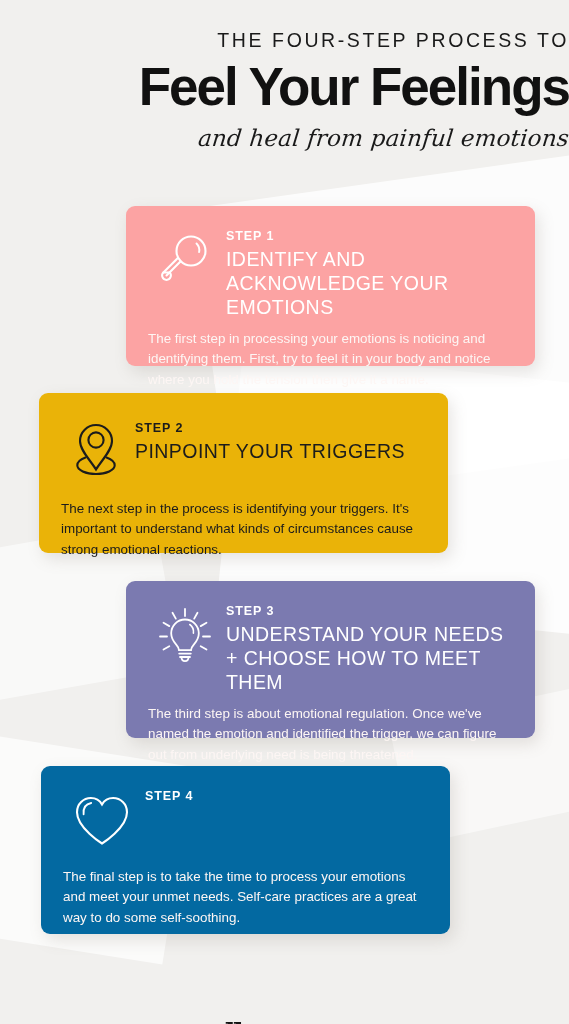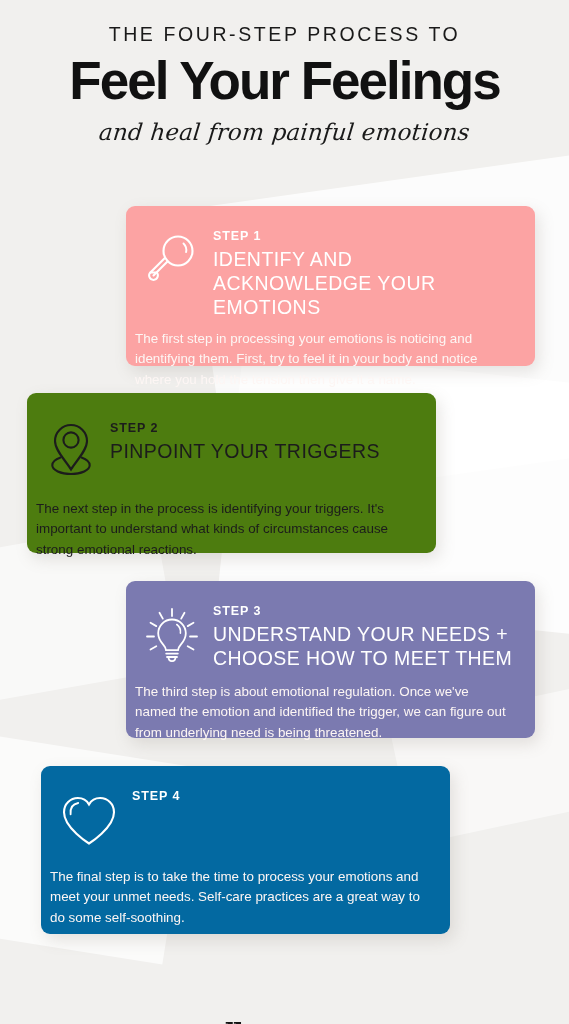--- a/index.html
+++ b/index.html
@@ -63,22 +63,22 @@
   
   #page {
     position: relative;
     z-index: 2;
     width: 569px;
     height: 1024px;
   }
 
   
   #header {
-    padding-top: 24px;
-    text-align: center;
+    padding-top: 30px;
+    text-align: right;
   }
   #eyebrow {
     font-size: 19.5px;
     letter-spacing: 2.6px;
     color: #1a1a1a;
     font-weight: 400;
     line-height: 1.1;
   }
   #headline {
     font-size: 53px;
@@ -98,21 +98,21 @@
     color: #1a1a1a;
     letter-spacing: 0.2px;
     transform: skewX(-6deg);
   }
 
   
   .card {
     position: absolute;
     border-radius: 9px;
     box-shadow: 4px 6px 16px rgba(120,110,100,0.18);
-    padding: 18px 22px 20px 9px;
+    padding: 18px 22px 20px 22px;
   }
   .card-head {
     display: flex;
     align-items: flex-start;
     gap: 4px;
   }
   .card-icon {
     flex: 0 0 auto;
     width: 74px;
     height: 74px;
@@ -224,21 +224,21 @@
         </svg>
       </div>
       <div class="card-titles">
         <div class="step-label">STEP 1</div>
         <div class="step-title">IDENTIFY AND ACKNOWLEDGE YOUR EMOTIONS</div>
       </div>
     </div>
     <div class="card-body">The first step in processing your emotions is noticing and identifying them. First, try to feel it in your body and notice where you hold the tension then give it a name.</div>
   </div>
 
-  <div class="card on-light" id="card-2" style="background: #4d7c0f;">
+  <div class="card on-light" id="card-2" style="background: #eab308; margin-left: 12px;">
     <div class="card-head">
       <div class="card-icon">
         <svg width="58" height="58" viewBox="0 0 58 58" fill="none" stroke="#1c1c1c" stroke-width="2.1" stroke-linecap="round">
           <path d="M29 6 C20.2 6 13 13.2 13 22 C13 31.5 24 42 29 50.5 C34 42 45 31.5 45 22 C45 13.2 37.8 6 29 6 Z"></path>
           <circle cx="29" cy="21" r="7.6"></circle>
           <path d="M18.5 38.5 C13.5 40.3 10.3 43.2 10.3 46.3 C10.3 51.1 18.7 55 29 55 C39.3 55 47.7 51.1 47.7 46.3 C47.7 43.2 44.5 40.3 39.5 38.5"></path>
         </svg>
       </div>
       <div class="card-titles">
         <div class="step-label">STEP 2</div>

